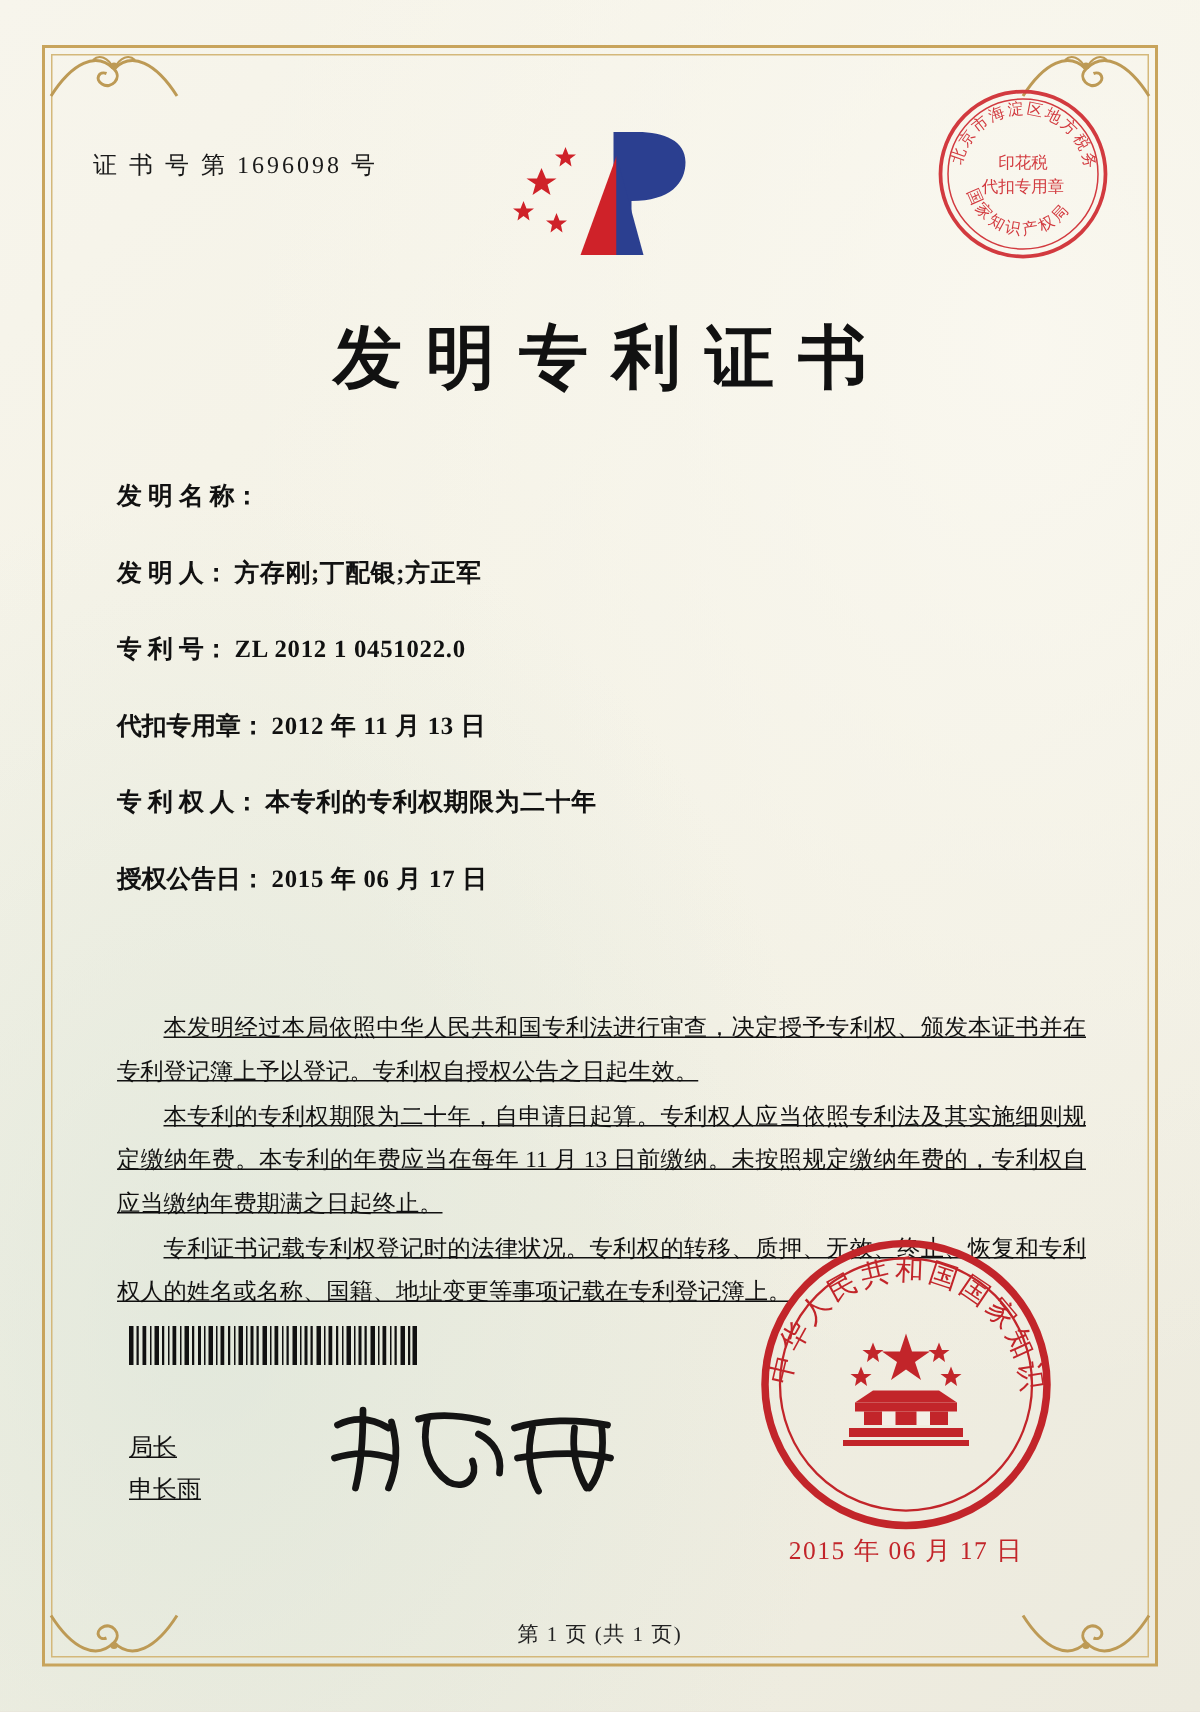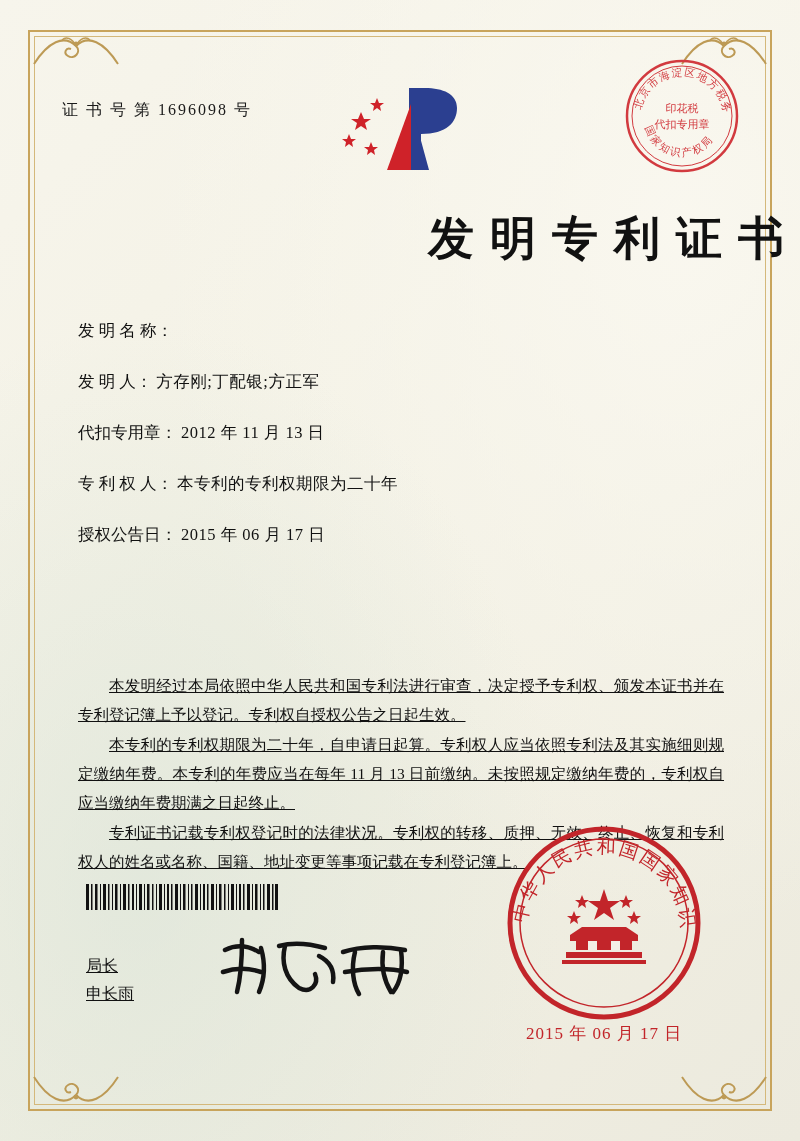--- a/index.html
+++ b/index.html
@@ -75,34 +75,35 @@
     top: 56px;
     width: 120px;
     height: 120px;
   }
   .seal-top svg { display:block; width:100%; height:100%; }
 
   .title {
     position: absolute;
     top: 208px;
     left: 0; right: 0;
-    text-align: right;
+    text-align: center;
     font-size: 46px;
     letter-spacing: 16px;
     text-indent: 16px;
     font-weight: bold;
     color: #111;
     font-family: "DejaVu Serif", "Liberation Serif", serif;
   }
 
   .fields {
     position: absolute;
     left: 78px;
     top: 320px;
     width: 660px;
+    font-weight: bold;
   }
   .field {
     display: flex;
     align-items: baseline;
     margin-bottom: 29px;
     font-size: 16.5px;
     color: #111;
   }
   .field .lbl {
     white-space: nowrap;
@@ -268,20 +269,24 @@
 
   <div class="title">发明专利证书</div>
 
   <div class="fields">
     <div class="field">
       <span class="lbl">发 明 名 称：</span>
     </div>
     <div class="field">
       <span class="lbl">发 明 人：</span>
       <span class="val">方存刚;丁配银;方正军</span>
+    </div>
+    <div class="field">
+      <span class="lbl">专 利 号：</span>
+      <span class="val">ZL 2012 1 0451022.0</span>
     </div>
     <div class="field">
       <span class="lbl">代扣专用章：</span>
       <span class="val">2012 年 11 月 13 日</span>
     </div>
     <div class="field">
       <span class="lbl">专 利 权 人：</span>
       <span class="val">本专利的专利权期限为二十年</span>
     </div>
     <div class="field">
@@ -396,14 +401,15 @@
         <rect x="84" y="118" width="9" height="9" fill="#f3efe6"></rect>
         <rect x="107" y="118" width="9" height="9" fill="#f3efe6"></rect>
         <path d="M66 112 L78 104 L122 104 L134 112 Z"></path>
         <rect x="58" y="137" width="84" height="4"></rect>
       </g>
     </svg>
   </div>
 
   <div class="seal-date">2015 年 06 月 17 日</div>
 
+  <div class="footer">第 1 页 (共 1 页)</div>
 
 </div>
 
 </body></html>

